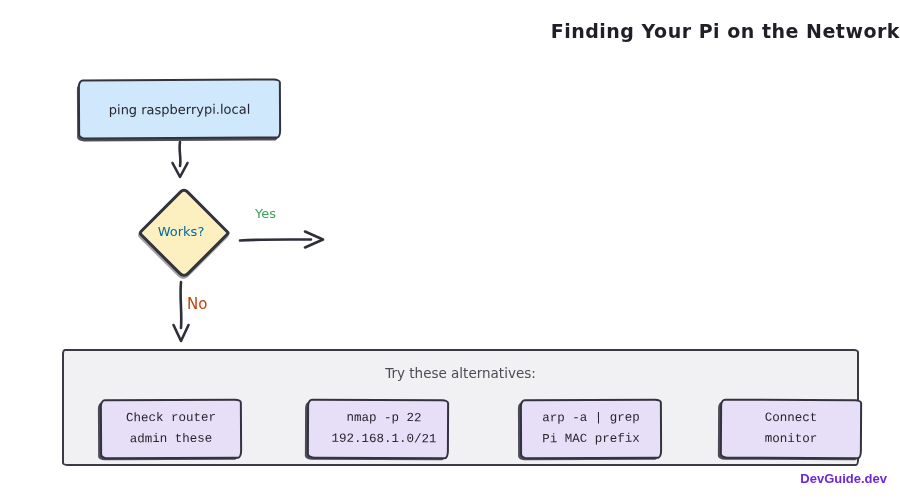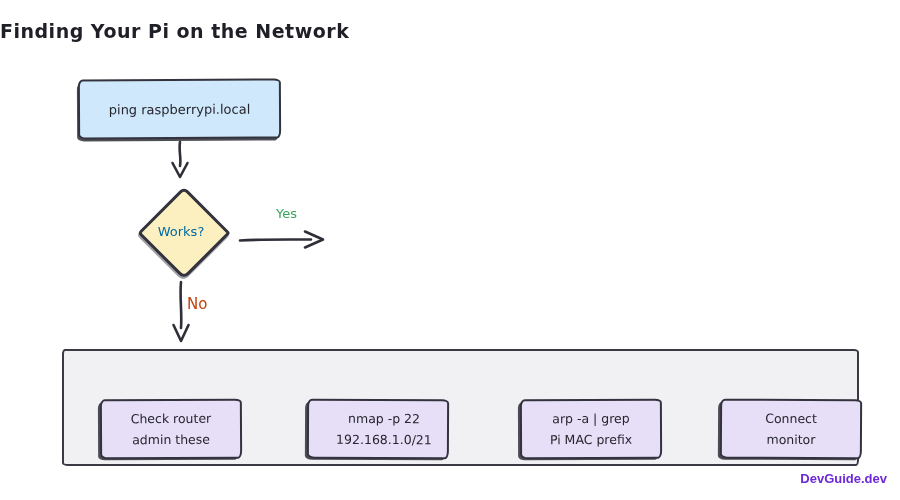--- a/index.html
+++ b/index.html
@@ -13,21 +13,21 @@
     width: 900px;
     height: 500px;
     overflow: hidden;
     background: #ffffff;
   }
   .title {
     position: absolute;
     left: 0;
     top: 20px;
     width: 900px;
-    text-align: left;
+    text-align: right;
     font-size: 19px;
     font-weight: 700;
     letter-spacing: 0.5px;
     color: #1f1f27;
   }
   
   .node {
     position: absolute;
     box-sizing: border-box;
     border: 2.5px solid #33333e;
@@ -74,21 +74,21 @@
     transform: rotate(0.35deg);
     box-shadow: 2px -3px 0 -1px rgba(47,47,58,0.85);
   }
   .branch-label {
     position: absolute;
     font-weight: 400;
   }
   .yes-label {
     left: 255px; top: 206px;
     width: 42px;
-    text-align: right;
+    text-align: left;
     font-size: 13px;
     color: #3aa35b;
   }
   .no-label {
     left: 187px; top: 295px;
     font-size: 15px;
     color: #c2410c;
   }
   .alt-panel {
     position: absolute;
@@ -109,21 +109,21 @@
   }
   .alt-node {
     top: 48px;
     width: 142px; height: 60px;
     background: #e7def7;
     font-size: 12.5px;
     line-height: 21px;
     flex-direction: column;
     box-shadow: -3px 2px 0 -1px rgba(47,47,58,0.85);
   }
-  .alt-node .l1, .alt-node .l2 { display: block; }
+  .alt-node .l1, .alt-node .l2 { display: block; font-family: Liberation Mono, monospace; }
   .alt-1 { left: 36px;  transform: rotate(-0.3deg); }
   .alt-2 { left: 243px; transform: rotate(0.25deg); padding-left: 12px; }
   .alt-3 { left: 456px; transform: rotate(-0.25deg); }
   .alt-4 { left: 656px; transform: rotate(0.3deg); }
   .arrows {
     position: absolute;
     left: 0; top: 0;
     width: 900px; height: 500px;
     pointer-events: none;
   }
@@ -168,20 +168,21 @@
   </div>
 
   <div class="diamond-shape"></div>
   <div class="diamond-label">Works?</div>
 
   <div class="branch-label yes-label">Yes</div>
   <div class="branch-label no-label">No</div>
 
 
   <div class="alt-panel">
+    <div class="alt-heading">Try these alternatives:</div>
 
     <div class="node alt-node alt-1">
       <span class="l1">Check router</span>
       <span class="l2">admin these</span>
     </div>
 
     <div class="node alt-node alt-2">
       <span class="l1">nmap -p 22</span>
       <span class="l2">192.168.1.0/21</span>
     </div>

